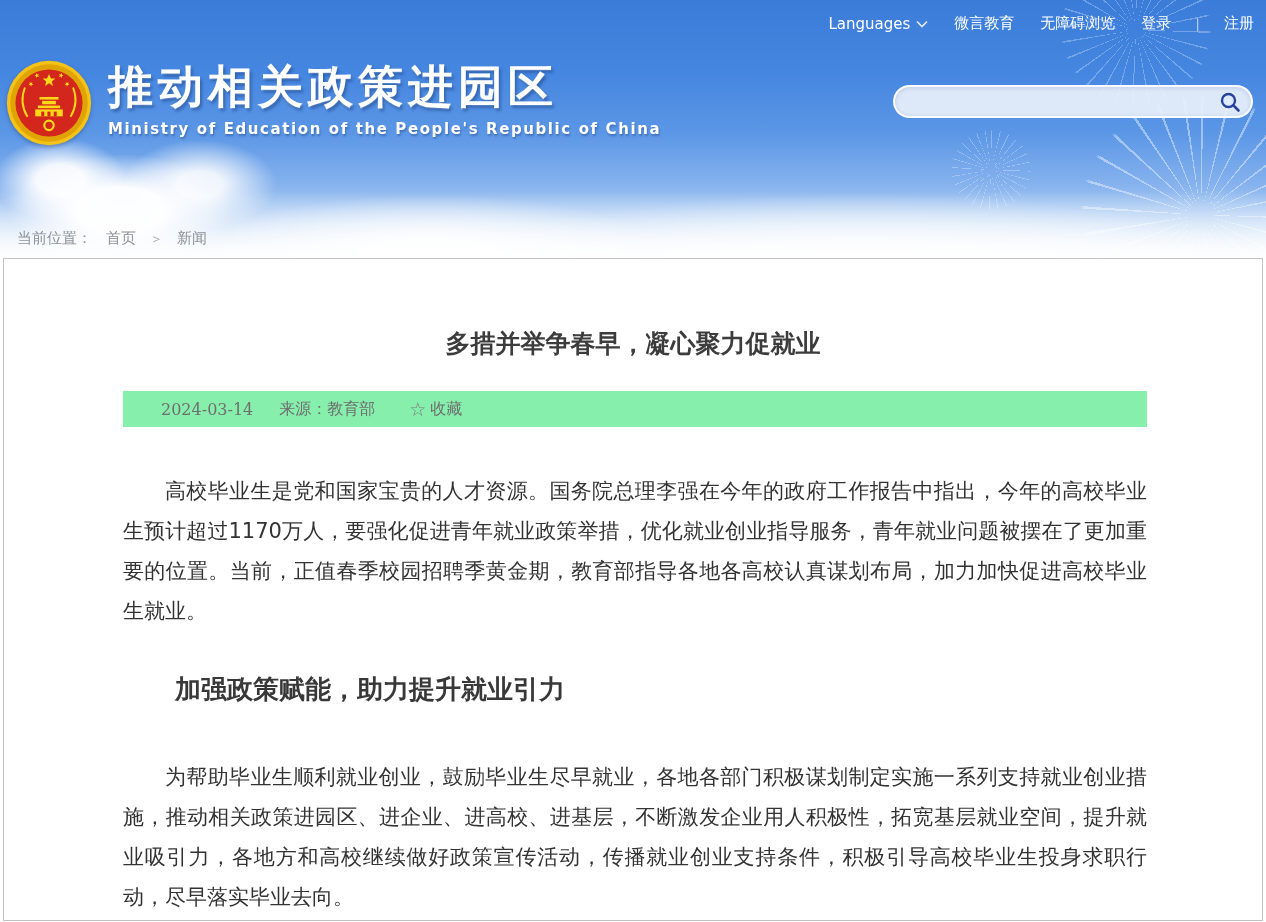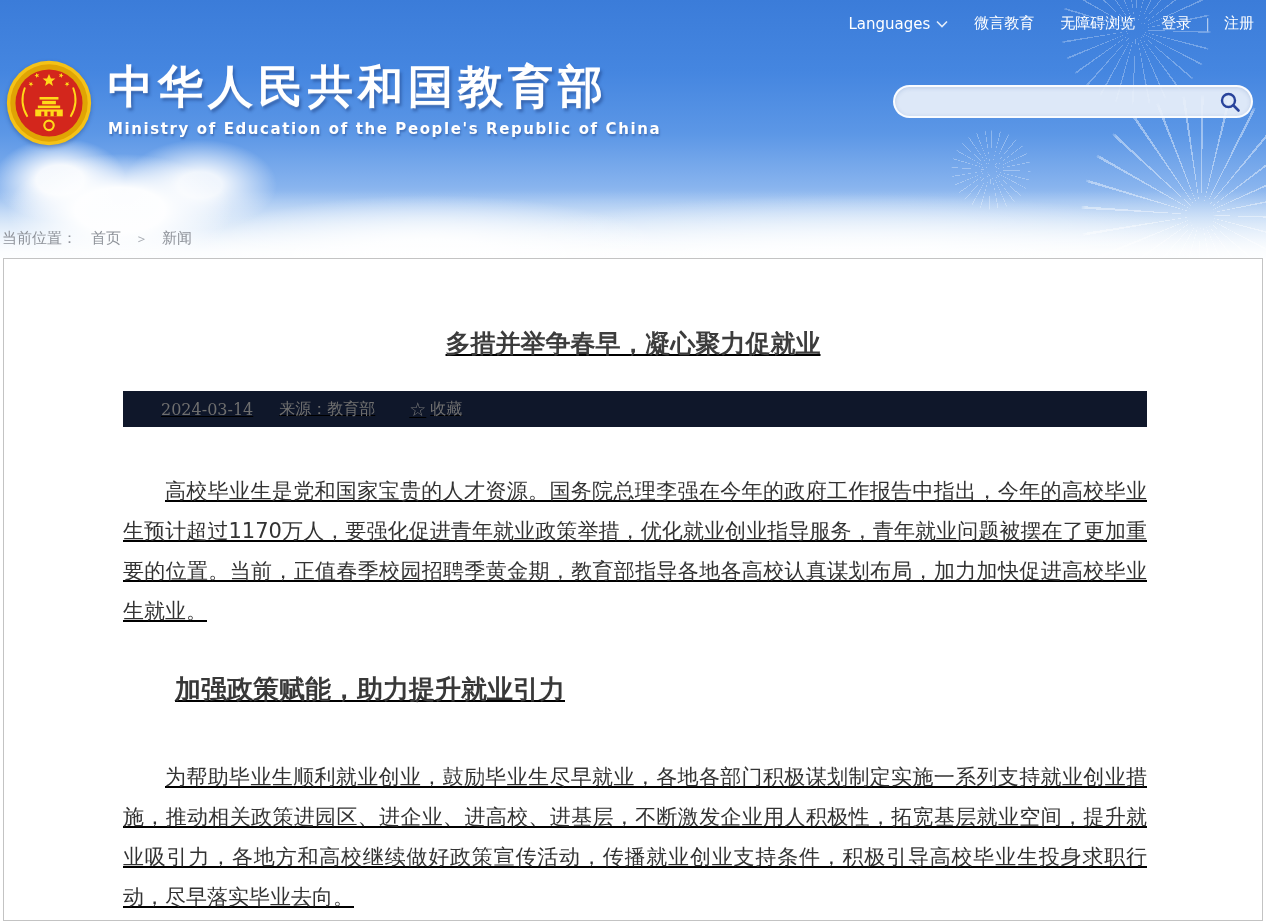--- a/index.html
+++ b/index.html
@@ -34,21 +34,21 @@
   .d1{ width:240px; height:240px; right:-55px; top:95px; }
   .d2{ width:150px; height:150px; right:55px; top:-45px; opacity:.5; }
   .d3{ width:80px;  height:80px;  right:235px; top:130px; opacity:.55; }
 
   
   .topbar{
     position:absolute; top:14px; right:12px; display:flex; align-items:center;
     gap:26px; color:#ffffff; font-size:15px; z-index:5;
   }
   .topbar a, .topbar .tb-item{ color:#ffffff; text-decoration:none; cursor:pointer; display:inline-flex; align-items:center; gap:6px; }
-  .login-group{ display:inline-flex; align-items:center; gap:10px; }
+  .login-group{ display:inline-flex; align-items:center; gap:20px; }
   .login-group .divider{ opacity:.85; font-size:13px; }
 
   
   .brand{ position:absolute; left:6px; top:58px; display:flex; align-items:flex-start; z-index:4; cursor:pointer;}
   .emblem{ width:86px; height:86px; margin-top:2px; filter:drop-shadow(0 2px 2px rgba(0,30,90,.3)); }
   .brand-text{ margin-left:16px; }
   .site-title{
     color:#ffffff; font-size:45px; font-weight:bold; letter-spacing:5px; line-height:58px;
     text-shadow:2px 3px 3px rgba(25,55,120,.45), 0 1px 0 rgba(255,255,255,.25);
     white-space:nowrap;
@@ -66,40 +66,40 @@
     box-shadow:0 1px 4px rgba(40,80,150,.18) inset;
   }
   .searchbox input{
     flex:1; border:none; outline:none; background:transparent; height:100%;
     font-size:14px; color:#234; font-family:inherit;
   }
   .search-btn{ border:none; background:transparent; cursor:pointer; display:flex; align-items:center; padding:2px; }
 
   
   .breadcrumb{
-    position:absolute; left:2px; bottom:10px; z-index:6;
+    position:absolute; left:17px; bottom:10px; z-index:6;
     font-family:"DejaVu Serif","Liberation Serif",serif;
     font-size:15px; color:#8e9299; display:flex; gap:14px; align-items:center;
   }
   .breadcrumb a{ color:#8e9299; text-decoration:none; cursor:pointer; }
   .breadcrumb .sep{ color:#a7abb2; font-size:13px; }
 
   
   .content-box{
     margin:0 3px; background:#ffffff; border:1px solid #c3c3c3;
-    height:663px; padding-top:68px;text-decoration:underline;
+    height:663px; padding-top:68px;
   }
   .art-title{
     text-align:center; font-size:25px; font-weight:bold; color:#3c3c3c; line-height:34px;
   }
   .art-subtitle{
     text-align:center; font-size:21px; font-weight:bold; color:#3c3c3c; margin-top:20px; line-height:30px;
   }
   .meta-bar{
-    margin:30px 115px 0 119px; height:36px; background:#0f172a;
+    margin:30px 115px 0 119px; height:36px; background:#86efac;
     display:flex; align-items:center; padding-left:38px;
     font-family:"DejaVu Serif","Liberation Serif",serif; font-size:16px; color:#6f6f6f;
   }
   .meta-bar .m-date{ margin-right:26px; }
   .meta-bar .m-source{ margin-right:34px; }
   .meta-bar .fav{ display:inline-flex; align-items:center; gap:4px; cursor:pointer; }
   .meta-bar .star{ font-size:19px; line-height:1; color:#7a7a7a; }
 
   .art-body{ margin:0 115px 0 119px; font-size:21px; color:#333333; }
   .art-body p{
@@ -156,21 +156,21 @@
         <rect x="39" y="43" width="22" height="3" fill="#ffd919"></rect>
         <rect x="42" y="47.5" width="16" height="4" fill="#ffd919"></rect>
         <rect x="37" y="53" width="26" height="3" fill="#ffd919"></rect>
         <rect x="34" y="57.5" width="32" height="8" fill="#ffd919"></rect>
         <rect x="41" y="60" width="3.5" height="5.5" fill="#d3261c"></rect>
         <rect x="48.2" y="60" width="3.5" height="5.5" fill="#d3261c"></rect>
         <rect x="55.5" y="60" width="3.5" height="5.5" fill="#d3261c"></rect>
         <circle cx="50" cy="76" r="5.5" fill="none" stroke="#ffd919" stroke-width="2.5"></circle>
       </svg>
       <div class="brand-text">
-        <div class="site-title">中华人民共和国教育部</div>
+        <div class="site-title">推动相关政策进园区</div>
         <div class="site-subtitle">Ministry of Education of the People's Republic of China</div>
       </div>
     </div>
 
     <div class="searchbox">
       <input type="text" placeholder="" style="">
       <button class="search-btn">
         <svg width="22" height="22" viewBox="0 0 22 22">
           <circle cx="9.5" cy="9.5" r="6.5" fill="none" stroke="#28439b" stroke-width="2.4"></circle>
           <line x1="14.5" y1="14.5" x2="19.5" y2="19.5" stroke="#28439b" stroke-width="2.6" stroke-linecap="round"></line>

